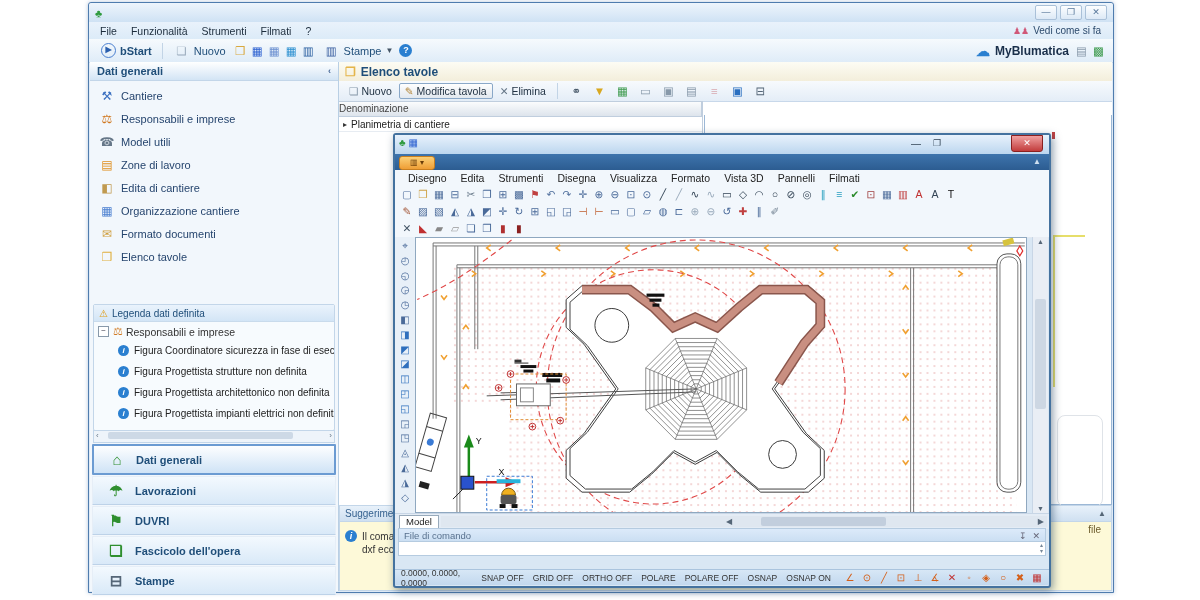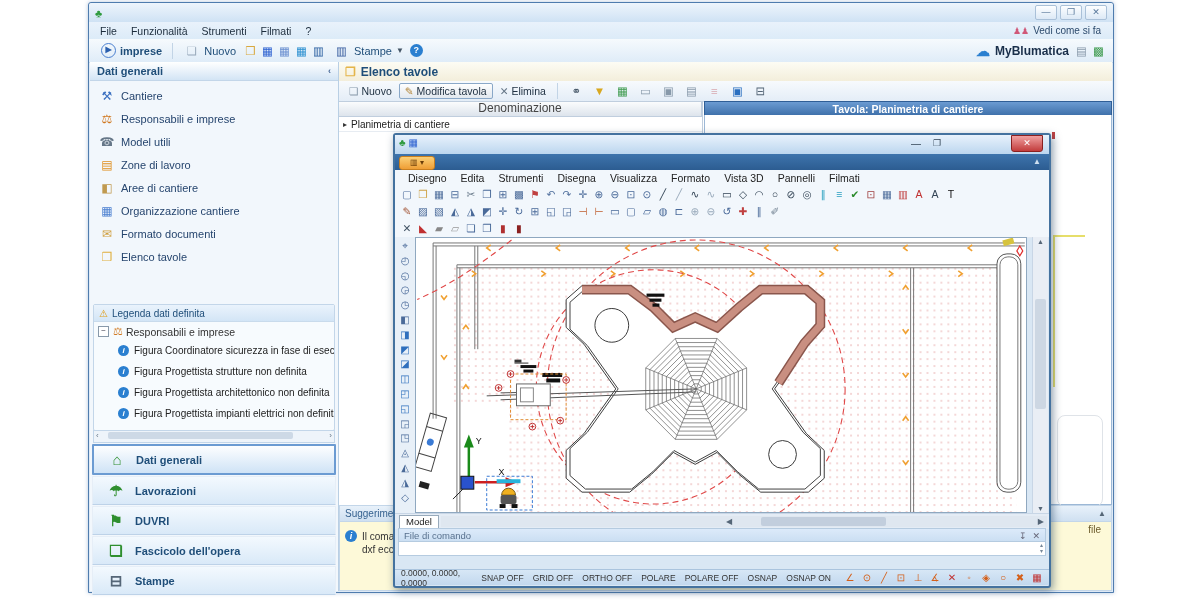--- a/index.html
+++ b/index.html
@@ -64,21 +64,21 @@
     border-bottom:1px solid #ddd6b8;display:flex;align-items:center;padding:0 6px;font-size:12px;font-weight:bold;color:#1f4e79;}
   .m-header .ig{color:#e4b54a;margin-right:5px;font-size:12px;}
   .m-toolbar{position:absolute;left:0;top:19px;right:0;height:20px;background:linear-gradient(#f7fafd,#e4edf7);
     border-bottom:1px solid #c8d8ea;display:flex;align-items:center;padding:0 4px;font-size:10.5px;color:#234;}
   .m-toolbar .item{display:flex;align-items:center;gap:3px;padding:1px 5px;margin-right:1px;border:1px solid transparent;border-radius:2px;}
   .m-toolbar .item.sel{border:1px solid #8aa8c8;background:linear-gradient(#fefefe,#e2e8ef);}
   .m-toolbar .ig{font-size:10.5px;}
   .m-ticons{display:flex;align-items:center;margin-left:6px;gap:6px;}
   .m-table{position:absolute;left:0;top:39px;width:363px;height:404px;border-right:1px solid #c0cede;}
   .t-head{height:14px;background:linear-gradient(#fbfcfd,#dde4ec);border:1px solid #c0cede;border-left:none;
-    text-align:center;font-size:12px;color:#444;line-height:13px;}
+    text-align:left;font-size:10px;color:#444;line-height:13px;}
   .t-row{height:14px;display:flex;align-items:center;font-size:10px;color:#222;border-bottom:1px solid #e7ecf2;}
   .t-row .mark{width:12px;text-align:center;font-size:8px;color:#333;}
   .m-preview{position:absolute;left:365px;top:39px;width:408px;height:404px;}
   .p-head{height:14px;background:linear-gradient(#6b9bd2,#3c6ea8);color:#fff;font-weight:bold;font-size:10.5px;
     text-align:center;line-height:14px;border:1px solid #2f5e96;}
   .p-body{position:absolute;left:0;top:14px;right:0;bottom:0;background:#fff;border:1px solid #9cb8d6;border-top:none;}
   .m-suggest{position:absolute;left:0;top:443px;right:0;height:84px;border:1px solid #c3d6e9;background:#fdf9d8;}
   .sg-head{height:15px;background:linear-gradient(#e8f1fa,#cfe0f1);border-bottom:1px solid #c3d6e9;
     display:flex;align-items:center;padding:0 5px;font-size:10px;color:#35618f;}
   .sg-head .coll{margin-left:auto;font-size:8px;color:#567;}
@@ -166,21 +166,21 @@
       </span>
     <span class="mb-right">
       <span style="color:#d05878;font-size:9px">♟♟</span>
       <span>Vedi come si fa</span>
     </span>
   </div>
 
   <div class="apptoolbar">
     <span class="tbtn">
       <span class="bstart-ico">▶</span>
-      <b>imprese</b>
+      <b>bStart</b>
     </span>
     <span class="tsep"></span>
     <span class="tbtn">
       <span class="ti" style="color:#99aabb">❏</span>
       <span>Nuovo</span>
     </span>
     <span style="display:flex">
         <span class="ti" style="color: rgb(217, 169, 63);">❒</span>
         <span class="ti" style="color: rgb(42, 95, 208);">▦</span>
         <span class="ti" style="color: rgb(106, 143, 208);">▦</span>
@@ -220,21 +220,21 @@
         <span class="s-item">
           <span class="ig" style="color: rgb(102, 119, 136);">☎</span>
           <span>Model utili</span>
         </span>
         <span class="s-item">
           <span class="ig" style="color: rgb(224, 144, 32);">▤</span>
           <span>Zone di lavoro</span>
         </span>
         <span class="s-item">
           <span class="ig" style="color: rgb(192, 154, 80);">◧</span>
-          <span>Aree di cantiere</span>
+          <span>Edita di cantiere</span>
         </span>
         <span class="s-item">
           <span class="ig" style="color: rgb(74, 127, 208);">▦</span>
           <span>Organizzazione cantiere</span>
         </span>
         <span class="s-item">
           <span class="ig" style="color: rgb(208, 160, 64);">✉</span>
           <span>Formato documenti</span>
         </span>
         <span class="s-item">
@@ -337,21 +337,20 @@
         </span>
     </div>
     <div class="m-table">
       <div class="t-head">Denominazione</div>
       <div class="t-row">
         <span class="mark">▸</span>
         <span>Planimetria di cantiere</span>
       </div>
     </div>
     <div class="m-preview">
-      <div class="p-head">Tavola: Planimetria di cantiere</div>
       <div class="p-body">
         <div class="pv-yellow"></div>
         <div class="pv-gray"></div>
         <div class="pv-red"></div>
       </div>
     </div>
     <div class="m-suggest">
       <div class="sg-head">
         <span>Suggerimenti ed</span>
         <span class="coll">▲</span>

